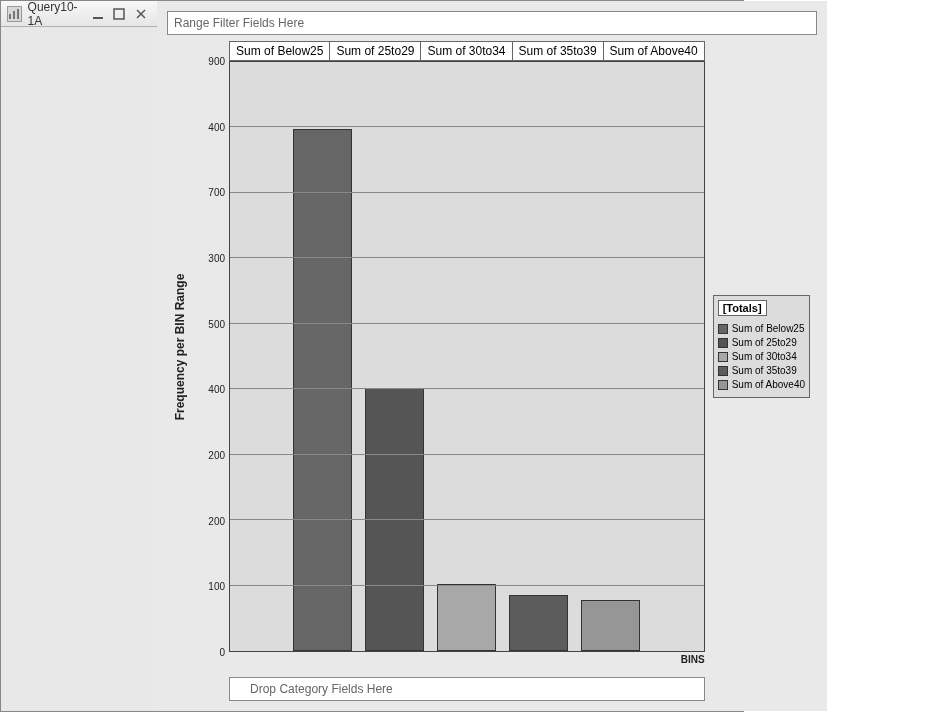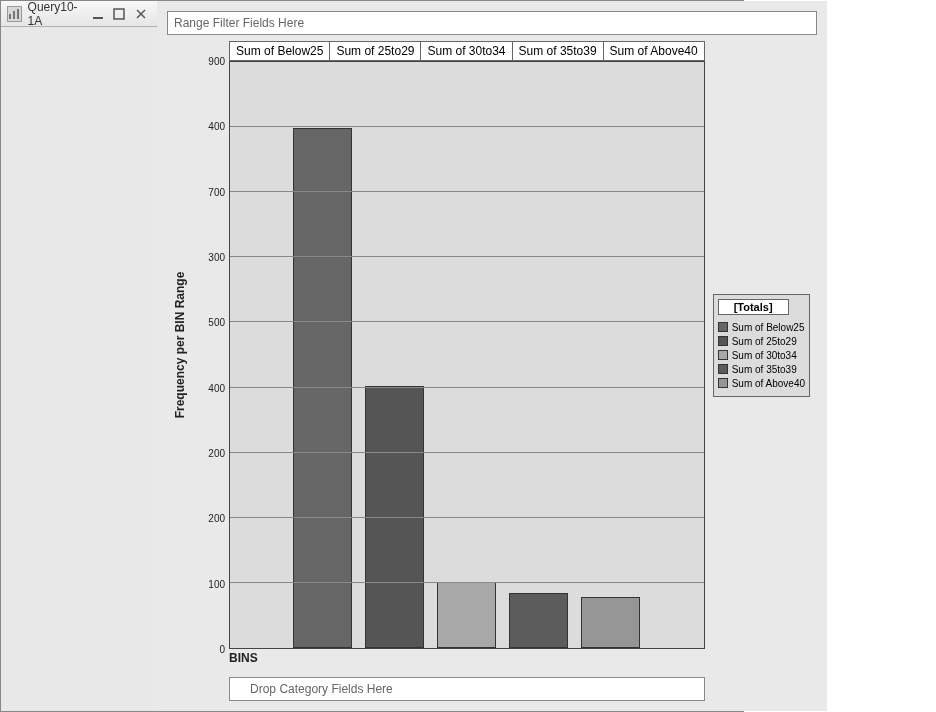--- a/index.html
+++ b/index.html
@@ -39,25 +39,25 @@
   .yaxis { width:36px; position:relative; font-size:10px; color:#222; }
   .ytick { position:absolute; right:4px; transform:translateY(50%); }
   .plot {
     flex:1; border:1px solid #444; background:#dcdcdc; position:relative; overflow:hidden;
   }
   .grid { position:absolute; left:0; right:0; border-top:1px solid #888; }
   .bars { position:absolute; left:0; right:0; bottom:0; top:0; }
   .bar { position:absolute; bottom:0; border:1px solid #333; }
   .legendwrap { width:112px; display:flex; align-items:center; padding-left:8px; }
   .legend { background:#dcdcdc; border:1px solid #666; font-size:10px; padding:4px; }
-  .legend .lg-title { border:1px solid #666; background:#fff; padding:1px 15px; font-weight:bold; margin-bottom:4px; display:inline-block; font-size:11px; }
+  .legend .lg-title { border:1px solid #666; background:#fff; padding:1px 4px; font-weight:bold; margin-bottom:4px; display:inline-block; font-size:11px; }
   .legend .lg-item { display:flex; align-items:center; margin:3px 0; white-space:nowrap; }
   .legend .sw { width:10px; height:10px; border:1px solid #333; margin-right:4px; }
   .axis-sub { text-align:center; font-size:10px; color:#222; margin-top:4px; }
-  .axis-main { text-align:left; font-size:12px; font-weight:bold; color:#222; margin-top:2px; margin-bottom:6px; }
+  .axis-main { text-align:right; font-size:10px; font-weight:bold; color:#222; margin-top:2px; margin-bottom:6px; }
   .bottomzone { margin-left:62px; margin-right:112px;padding-left:20px; }
 </style>
 </head>
 <body>
 
 <div class="window">
   <div class="titlebar">
     <span class="icon">
       <svg viewBox="0 0 12 12">
           <rect x="1" y="6" width="2" height="5" fill="#777"></rect>

